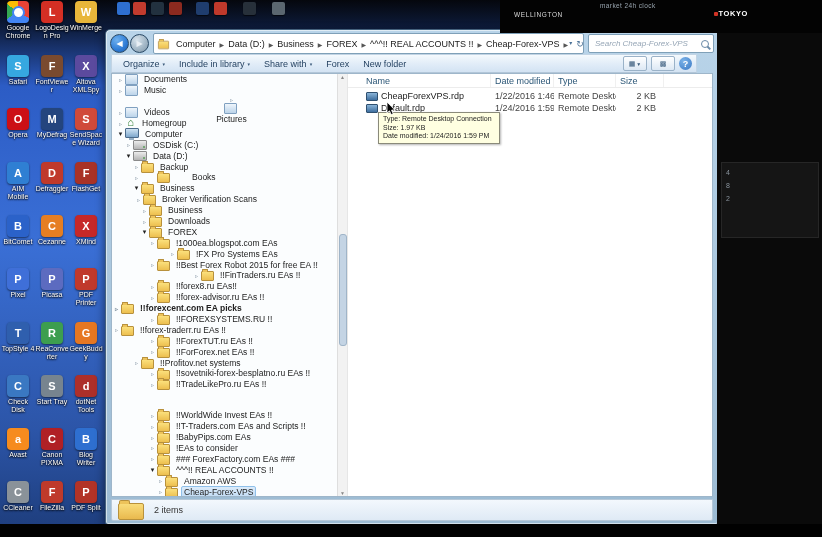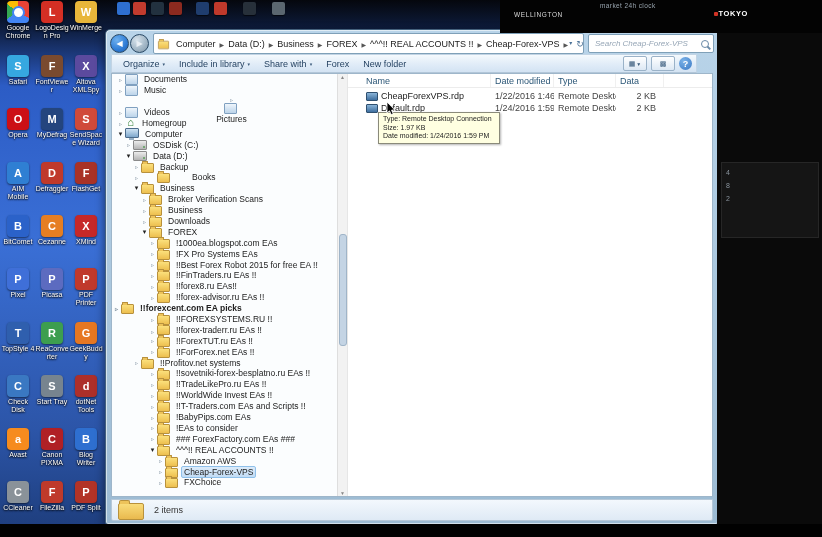--- a/index.html
+++ b/index.html
@@ -340,21 +340,21 @@
           <div class="tree-row" style="padding-left: 20px; gap: 16px;">
             <span class="tree-arrow">▹</span>
             <span class="tree-ico ic-folder"></span>
             <span class="tree-label">Books</span>
           </div>
           <div class="tree-row" style="padding-left: 20px;">
             <span class="tree-arrow open">▾</span>
             <span class="tree-ico ic-folder"></span>
             <span class="tree-label">Business</span>
           </div>
-          <div class="tree-row" style="padding-left: 28px;">
+          <div class="tree-row" style="padding-left: 22px;">
             <span class="tree-arrow">▹</span>
             <span class="tree-ico ic-folder"></span>
             <span class="tree-label">Broker Verification Scans</span>
           </div>
           <div class="tree-row" style="padding-left: 28px;">
             <span class="tree-arrow">▹</span>
             <span class="tree-ico ic-folder"></span>
             <span class="tree-label">Business</span>
           </div>
           <div class="tree-row" style="padding-left: 28px;">
@@ -365,31 +365,31 @@
           <div class="tree-row" style="padding-left: 28px;">
             <span class="tree-arrow open">▾</span>
             <span class="tree-ico ic-folder"></span>
             <span class="tree-label">FOREX</span>
           </div>
           <div class="tree-row" style="padding-left: 36px;">
             <span class="tree-arrow">▹</span>
             <span class="tree-ico ic-folder"></span>
             <span class="tree-label">!1000ea.blogspot.com EAs</span>
           </div>
-          <div class="tree-row" style="padding-left: 36px;">
+          <div class="tree-row" style="padding-left: 56px;">
             <span class="tree-arrow">▹</span>
             <span class="tree-ico ic-folder"></span>
             <span class="tree-label">!FX Pro Systems EAs</span>
           </div>
           <div class="tree-row" style="padding-left: 36px;">
             <span class="tree-arrow">▹</span>
             <span class="tree-ico ic-folder"></span>
             <span class="tree-label">!!Best Forex Robot 2015 for free EA !!</span>
           </div>
-          <div class="tree-row" style="padding-left: 36px;">
+          <div class="tree-row" style="padding-left: 36px; margin-left: 44px;">
             <span class="tree-arrow">▹</span>
             <span class="tree-ico ic-folder"></span>
             <span class="tree-label">!!FinTraders.ru EAs !!</span>
           </div>
           <div class="tree-row" style="padding-left: 36px;">
             <span class="tree-arrow">▹</span>
             <span class="tree-ico ic-folder"></span>
             <span class="tree-label">!!forex8.ru EAs!!</span>
           </div>
           <div class="tree-row" style="padding-left: 36px;">
@@ -400,21 +400,21 @@
           <div class="tree-row" style=" font-weight: bold;">
             <span class="tree-arrow">▹</span>
             <span class="tree-ico ic-folder"></span>
             <span class="tree-label">!!forexcent.com EA picks</span>
           </div>
           <div class="tree-row" style="padding-left: 36px;">
             <span class="tree-arrow">▹</span>
             <span class="tree-ico ic-folder"></span>
             <span class="tree-label">!!FOREXSYSTEMS.RU !!</span>
           </div>
-          <div class="tree-row" style="padding-left: 36px; align-items: flex-end;">
+          <div class="tree-row" style="">
             <span class="tree-arrow">▹</span>
             <span class="tree-ico ic-folder"></span>
             <span class="tree-label">!!forex-traderr.ru EAs !!</span>
           </div>
           <div class="tree-row" style="padding-left: 36px;">
             <span class="tree-arrow">▹</span>
             <span class="tree-ico ic-folder"></span>
             <span class="tree-label">!!ForexTUT.ru EAs !!</span>
           </div>
           <div class="tree-row" style="padding-left: 36px;">
@@ -430,21 +430,21 @@
           <div class="tree-row" style="padding-left: 36px;">
             <span class="tree-arrow">▹</span>
             <span class="tree-ico ic-folder"></span>
             <span class="tree-label">!!sovetniki-forex-besplatno.ru EAs !!</span>
           </div>
           <div class="tree-row" style="padding-left: 36px;">
             <span class="tree-arrow">▹</span>
             <span class="tree-ico ic-folder"></span>
             <span class="tree-label">!!TradeLikePro.ru EAs !!</span>
           </div>
-          <div class="tree-row" style="padding-left: 36px;">
+          <div class="tree-row" style="padding-left: 36px; margin-top: 20px;">
             <span class="tree-arrow">▹</span>
             <span class="tree-ico ic-folder"></span>
             <span class="tree-label">!!WorldWide Invest EAs !!</span>
           </div>
           <div class="tree-row" style="padding-left: 36px;">
             <span class="tree-arrow">▹</span>
             <span class="tree-ico ic-folder"></span>
             <span class="tree-label">!!T-Traders.com EAs and Scripts !!</span>
           </div>
           <div class="tree-row" style="padding-left: 36px;">
@@ -488,21 +488,21 @@
         <div class="ts-thumb"></div>
         <span class="ts-arrow" style="bottom:0">▼</span>
       </div>
     </div>
     <div class="files-pane">
       <div class="col-headers" id="col-headers">
           <span style="width: 14px;"></span>
           <span class="colh" style="width: 129px;">Name</span>
           <span class="colh" style="width: 63px;">Date modified</span>
           <span class="colh" style="width: 62px;">Type</span>
-          <span class="colh" style="width: 48px;">Data</span>
+          <span class="colh" style="width: 48px;">Size</span>
         </div>
       <div id="file-rows">
           <div class="file-row" style="top: 16px;">
             <span style="width: 14px;"></span>
             <span class="cell" style="width: 129px;">
               <span class="ic-rdp"></span>
               <span>CheapForexVPS.rdp</span>
             </span>
             <span class="cell dim" style="width: 63px;">1/22/2016 1:46 PM</span>
             <span class="cell dim" style="width: 62px;">Remote Desktop ...</span>

